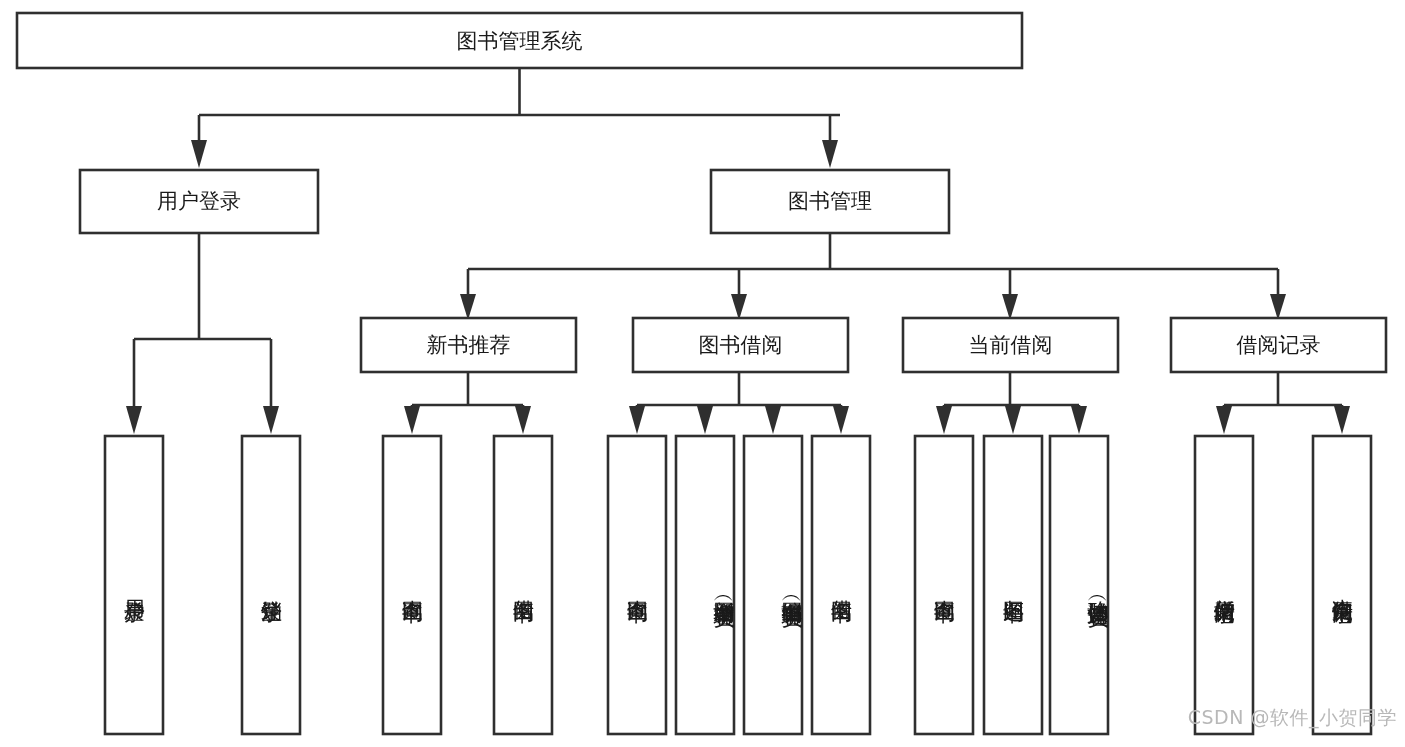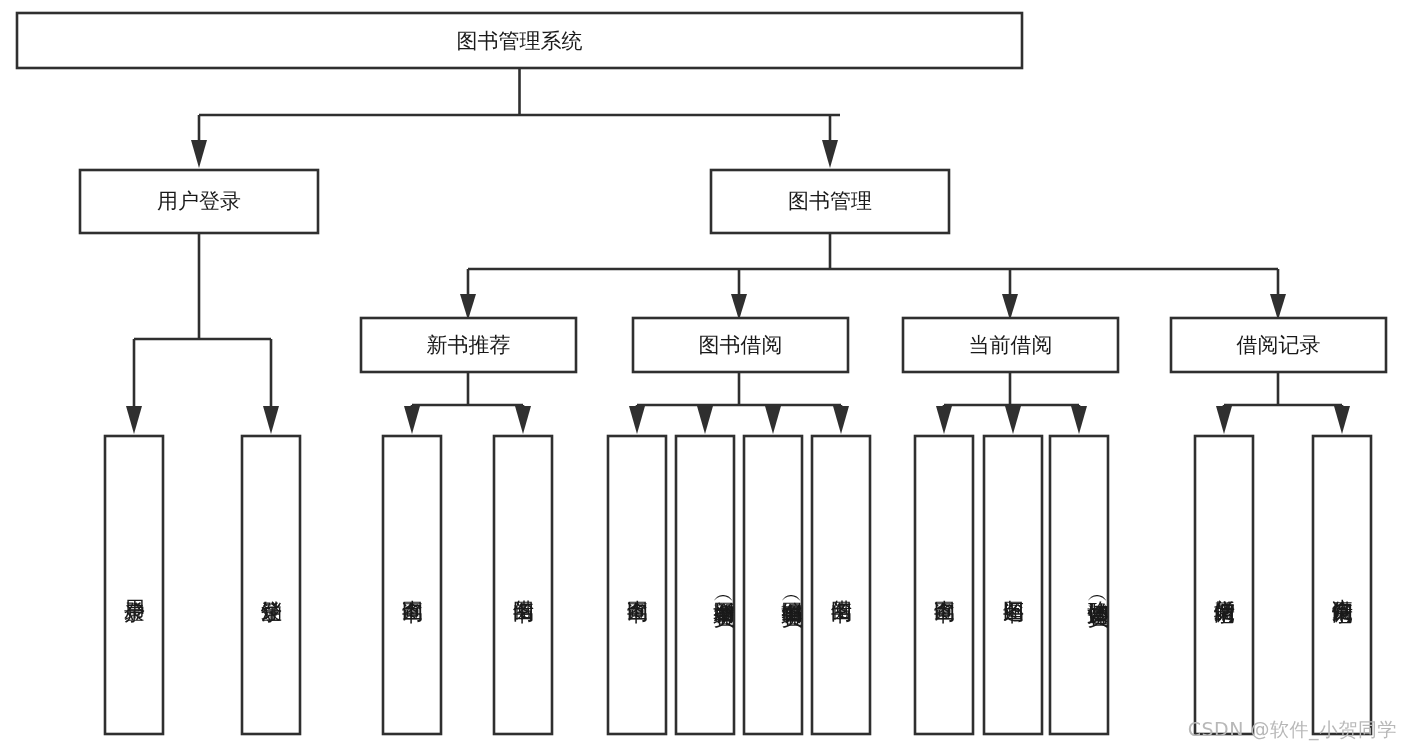--- a/index.html
+++ b/index.html
@@ -61,21 +61,21 @@
     display: flex;
     align-items: center;
     justify-content: center;
     white-space: nowrap;
     pointer-events: none;
     user-select: none;
   }
   .watermark {
     position: absolute;
     right: 8px;
-    bottom: 4px;
+    bottom: 16px;
     font-family: "DejaVu Sans", "Liberation Sans", sans-serif;
     font-size: 19px;
     color: #b8b8b8;
     white-space: nowrap;
     letter-spacing: 0.5px;
   }
 </style>
 </head>
 <body>
 

